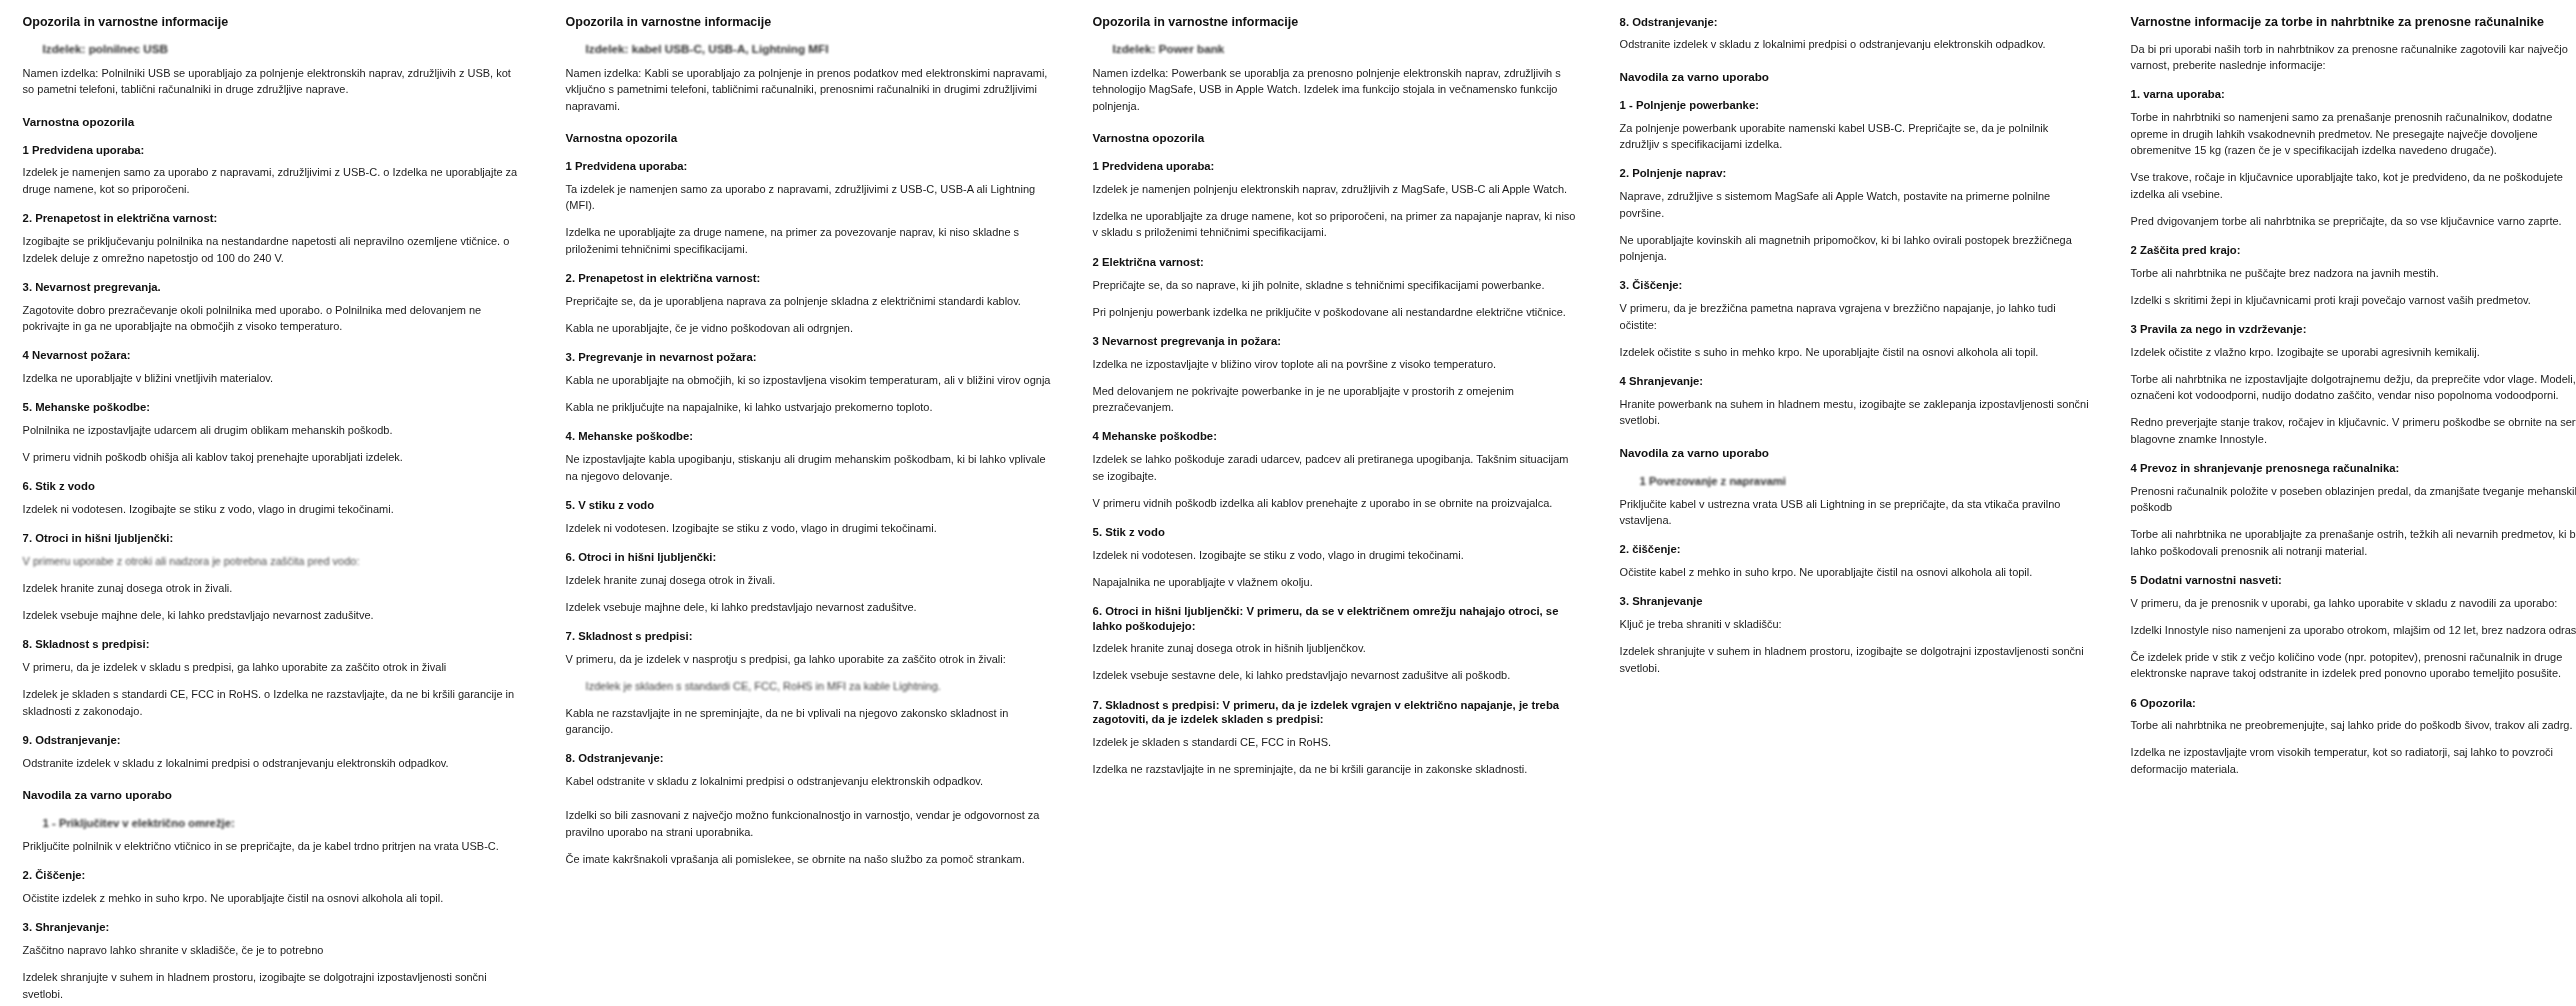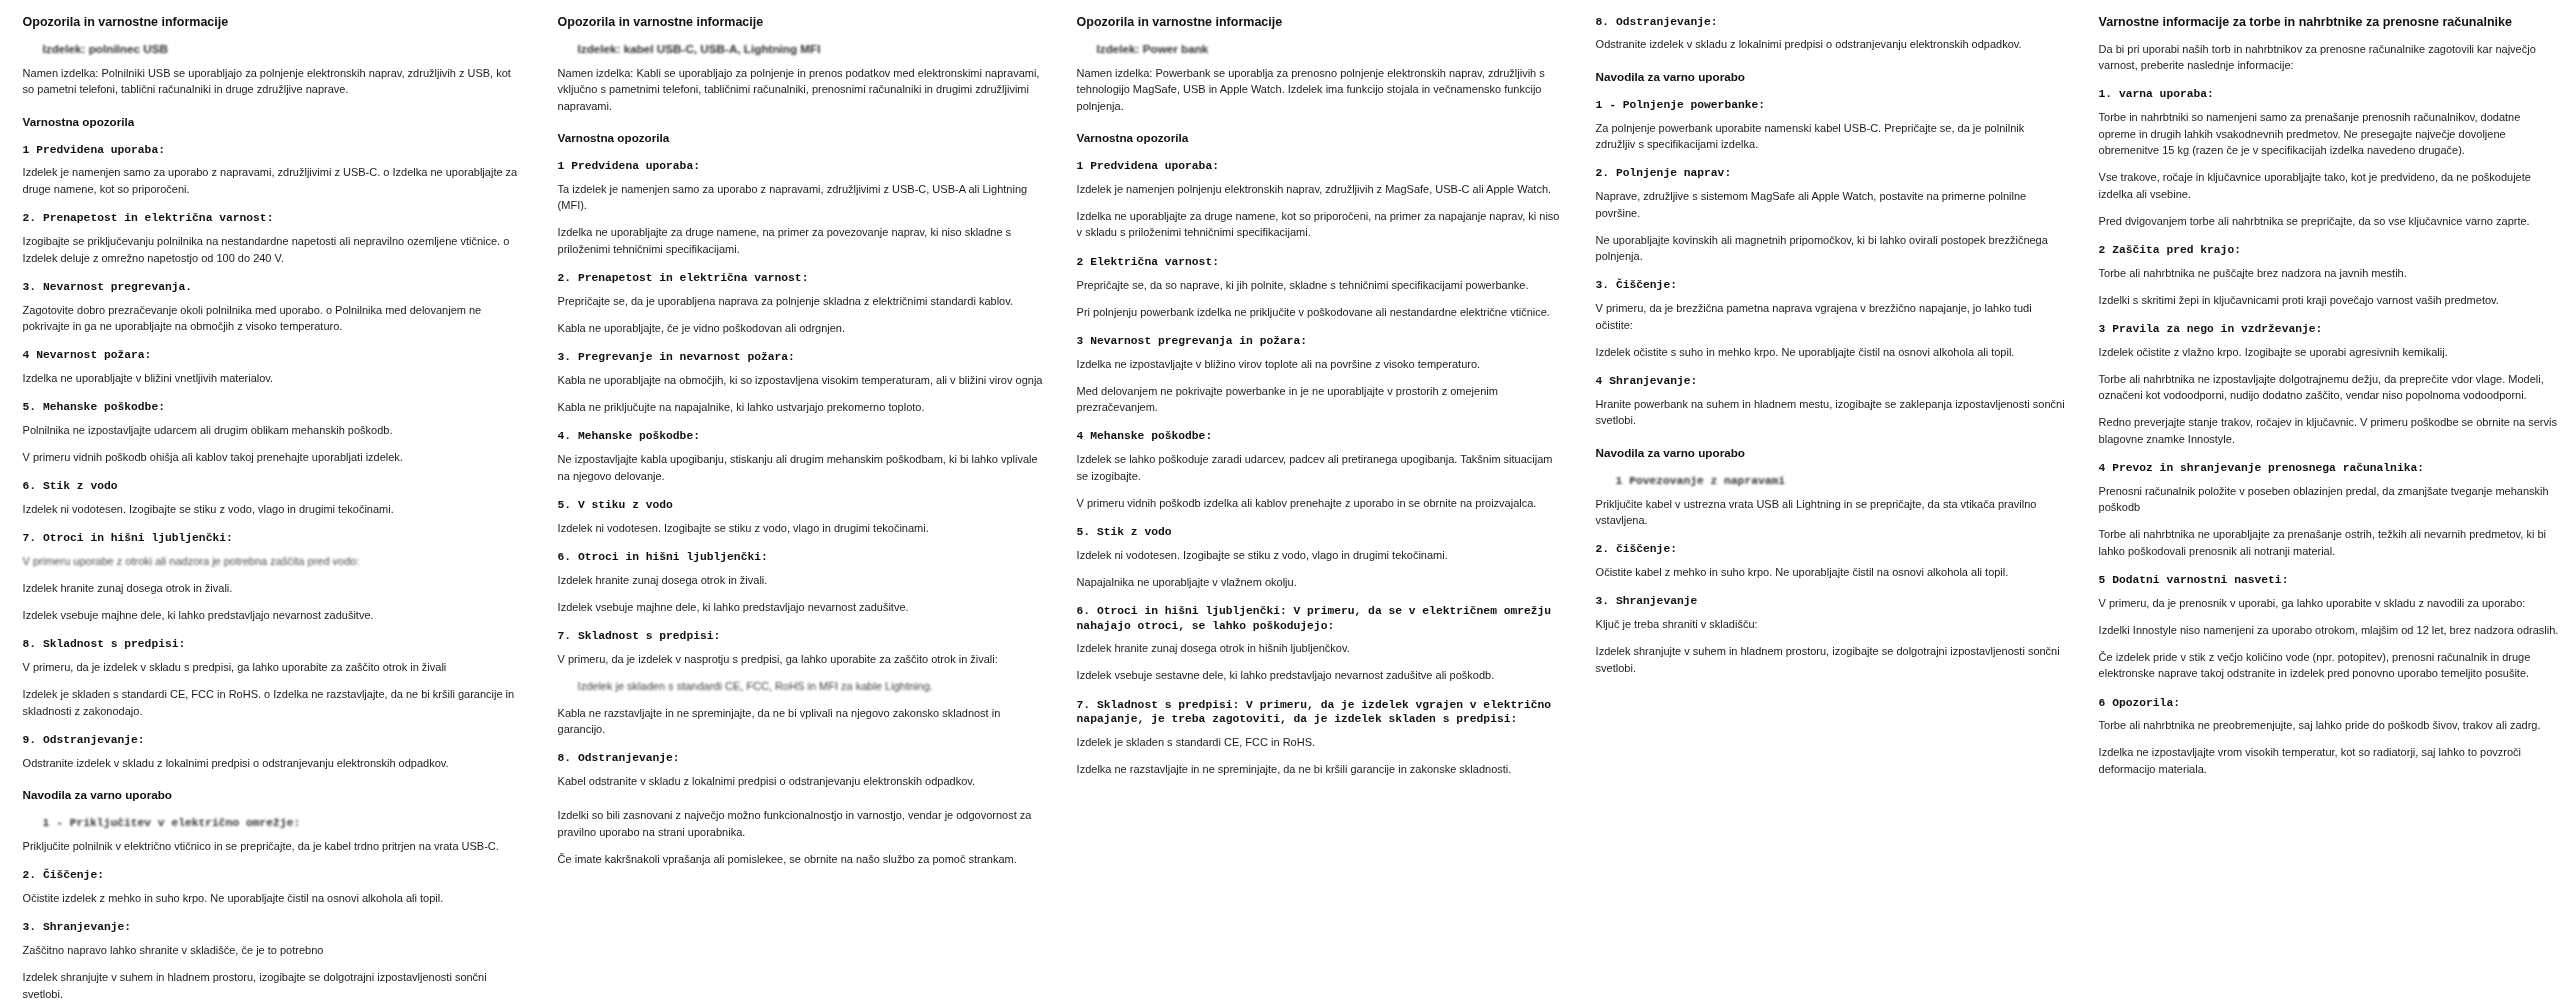--- a/index.html
+++ b/index.html
@@ -15,21 +15,21 @@
     overflow: hidden;
   }
   .sheet {
     width: 2576px;
     height: 1006px;
     display: flex;
     flex-direction: row;
     align-items: flex-start;
     box-sizing: border-box;
     padding: 14.5px 11.3px 0 11.3px;
-    gap: 4px;
+    gap: 12px;
   }
   .column {
     box-sizing: border-box;
     padding: 0 17.7px 0 11.3px;
     flex: 0 0 auto;
   }
   .col-1 { width: 531px; }
   .col-2 { width: 515px; }
   .col-3 { width: 515px; }
   .col-4 { width: 499px; }
@@ -48,21 +48,20 @@
     font-weight: bold;
     margin: 16px 0 8.9px 0;
     color: #111;
   }
   h4.sub {
     font-size: 11.3px;
     line-height: 1.3;
     font-weight: bold;
     margin: 13.7px 0 7.2px 0;
     color: #111;
-    font-family: Liberation Mono, monospace;
   }
   p.para {
     font-size: 11px;
     line-height: 1.5;
     margin: 0 0 10.5px 0;
     color: #1c1c1c;
   }
   p.lead {
     font-size: 11px;
     line-height: 1.5;

